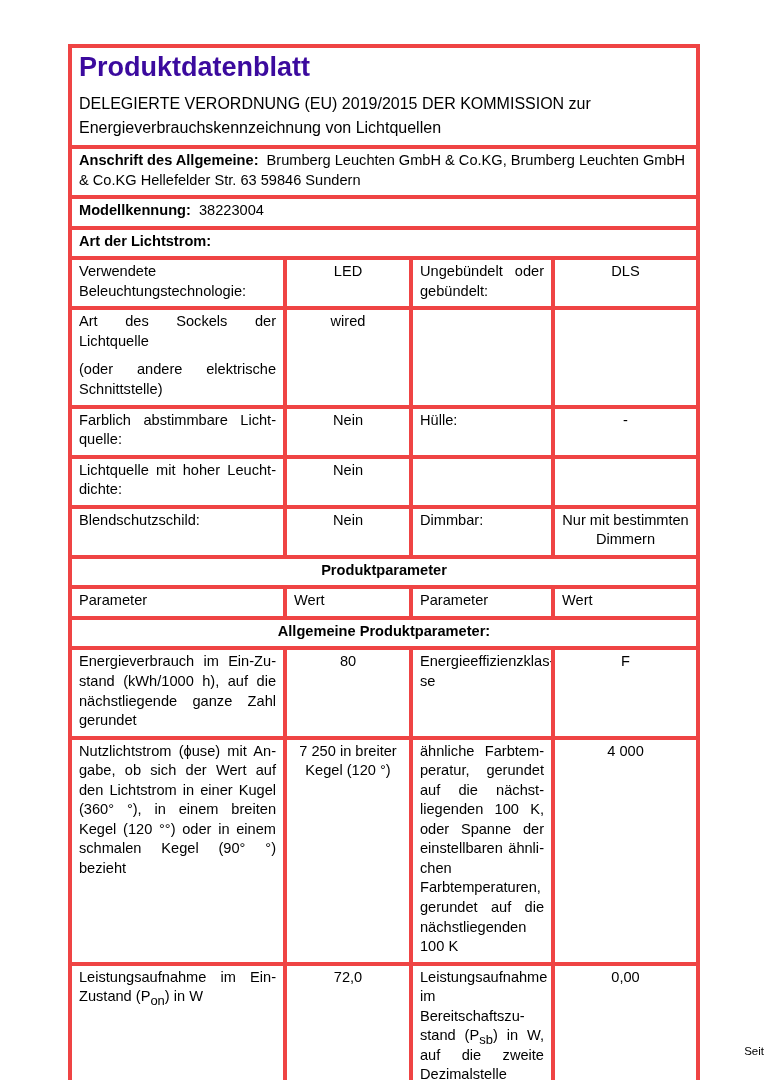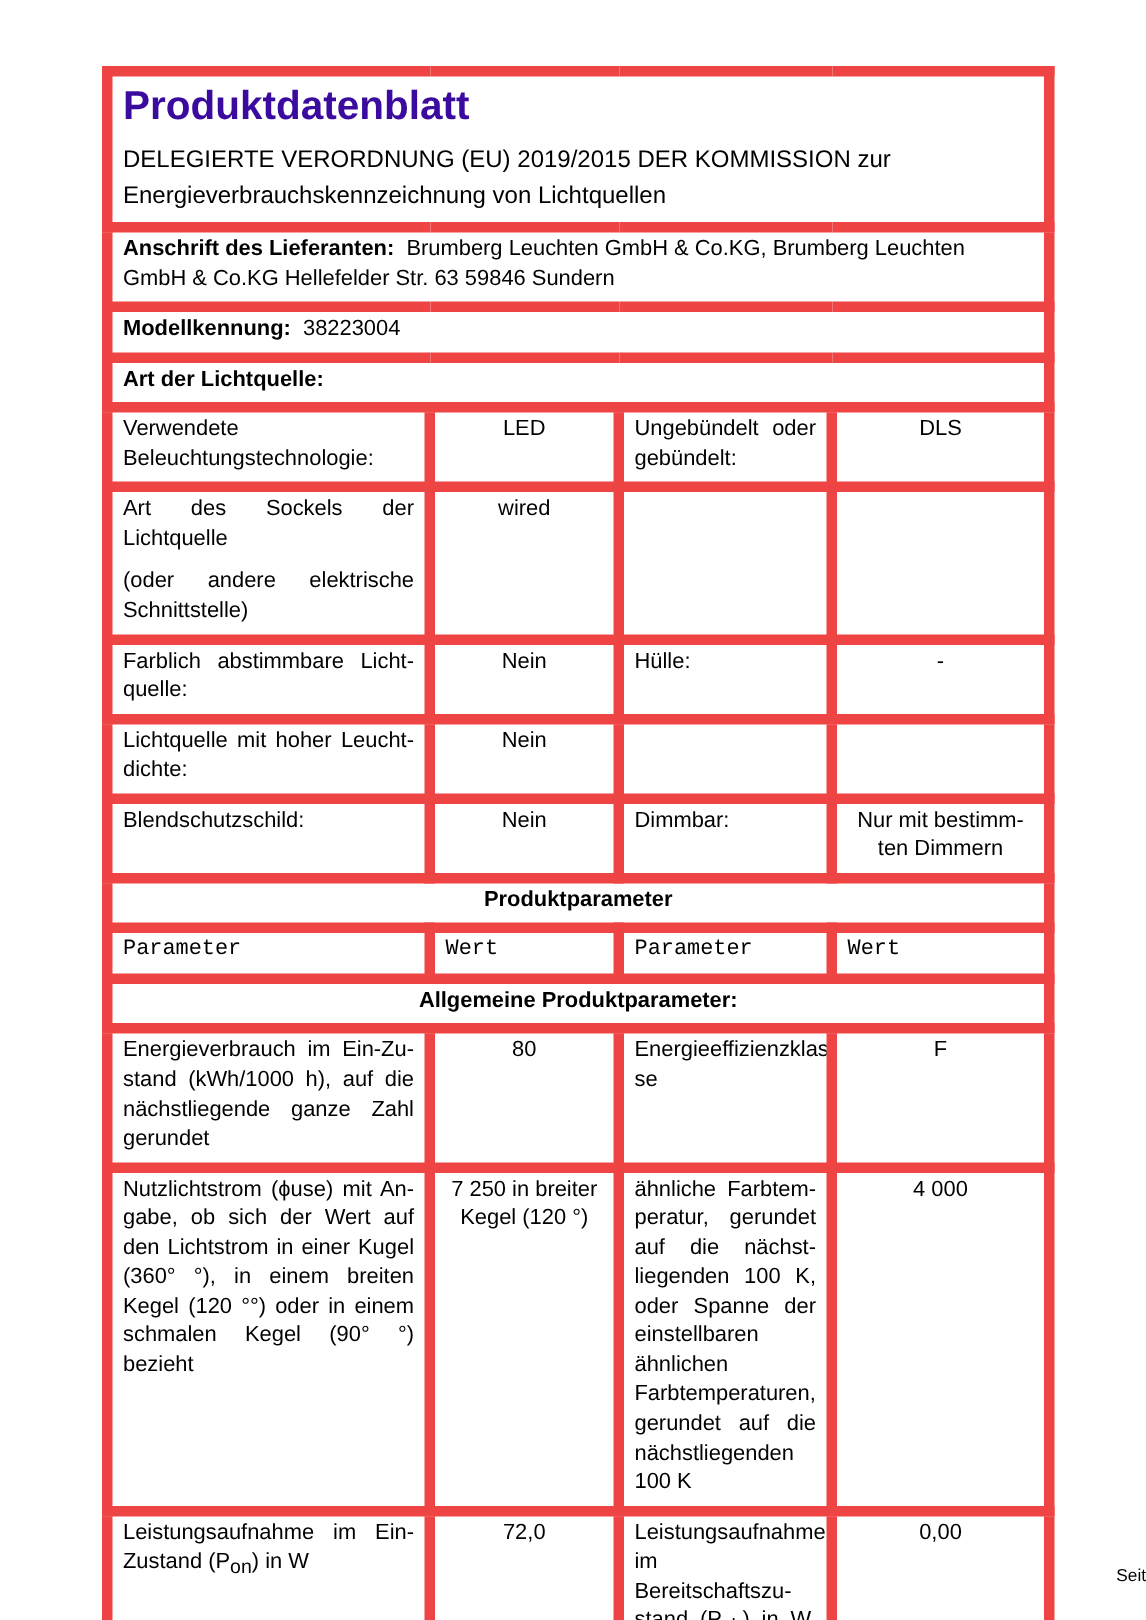--- a/index.html
+++ b/index.html
@@ -15,41 +15,41 @@
   table.doc {
     position: absolute; left: 68px; top: 44px;
     width: 628px;
     border-collapse: collapse;
     table-layout: fixed;
     border: 2px solid #000;
     font-size: 14.6px;
     line-height: 1.34;
   }
   table.doc td {
-    border: 7px solid #ef4444;
+    border: 4px solid #ef4444;
     vertical-align: top;
     padding: 2px 7px 5px 7px;
     overflow: hidden;
   }
   td.fullrow { padding: 4px 9px 6px 9px; }
   td.title-cell { padding: 6px 9px 8px 9px; }
   h1.doc-title {
     margin: 2px 0 9px 0;
     font-size: 27px;
     line-height: 1.15;
     font-weight: bold;
     letter-spacing: 0px;
   }
   .subtitle { font-size: 16px; line-height: 1.5; }
   .b { font-weight: bold; }
   .param { text-align: justify; }
   .param .para-gap { margin-top: 9px; }
   .c { text-align: center; margin-top: 43px; }
   .center-b { text-align: center; font-weight: bold; padding: 2px 9px 4px 9px; }
-  .hdr { padding: 2px 7px 4px 7px; font-family: Liberation Mono, monospace; }
+  .hdr { padding: 2px 7px 4px 7px; }
   sub.sb { font-size: 13px; line-height: 0; }
   .footer {
     position: absolute; left: 68px; top: 1001px; width: 728px;
     text-align: right;
     font-size: 11.5px;
     color: #000;
     margin-top: 44px;
   }
 </style>
 </head>
@@ -69,34 +69,34 @@
         <tr>
       <td colspan="4" class="title-cell">
         <h1 class="doc-title" style="color: rgb(59, 10, 158);">Produktdatenblatt</h1>
         <div class="subtitle">DELEGIERTE VERORDNUNG (EU) 2019/2015 DER KOMMISSION zur Energieverbrauchskennzeichnung von Lichtquellen</div>
       </td>
     </tr>
 
 
     <tr>
       <td colspan="4" class="fullrow">
-        <span class="b">Anschrift des Lieferanten:</span>&nbsp;
+        <span class="b">Anschrift des Allgemeine:</span>&nbsp;
         <span>Brumberg Leuchten GmbH &amp; Co.KG, Brumberg Leuchten GmbH &amp; Co.KG Hellefelder Str. 63 59846 Sundern</span>
       </td>
     </tr>
 
     <tr>
       <td colspan="4" class="fullrow">
         <span class="b">Modellkennung:</span>&nbsp;
         <span>38223004</span>
       </td>
     </tr>
 
     <tr>
-      <td colspan="4" class="fullrow b">Art der Lichtquelle:</td>
+      <td colspan="4" class="fullrow b">Art der Lichtstrom:</td>
     </tr>
 
     <tr>
       <td class="param">Verwendete Beleuchtungstech­nologie:</td>
       <td class="c">LED</td>
       <td class="param">Ungebündelt oder gebündelt:</td>
       <td class="c">DLS</td>
     </tr>
     <tr>
       <td class="param">

